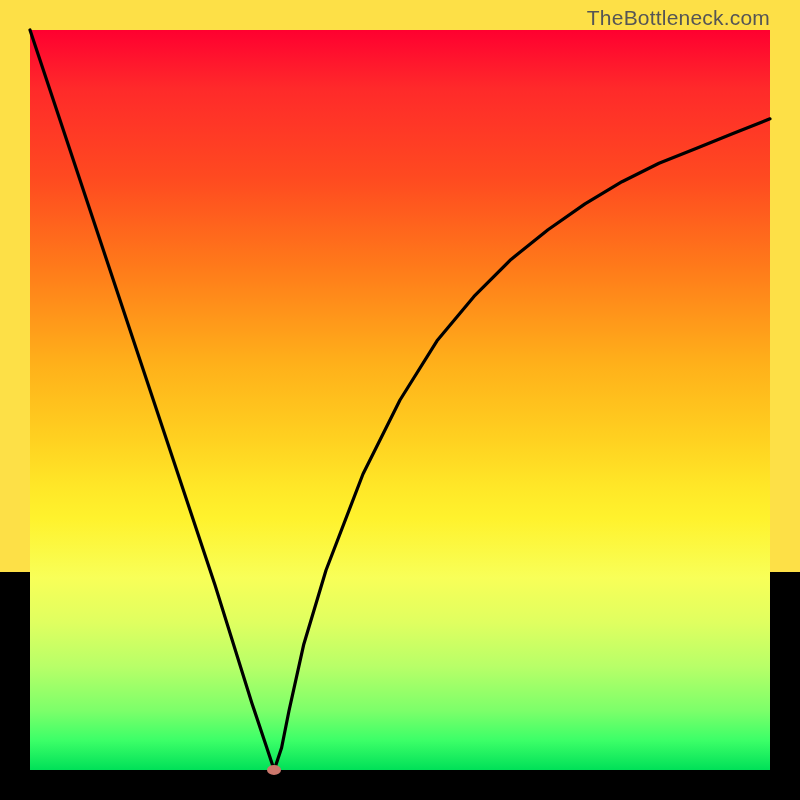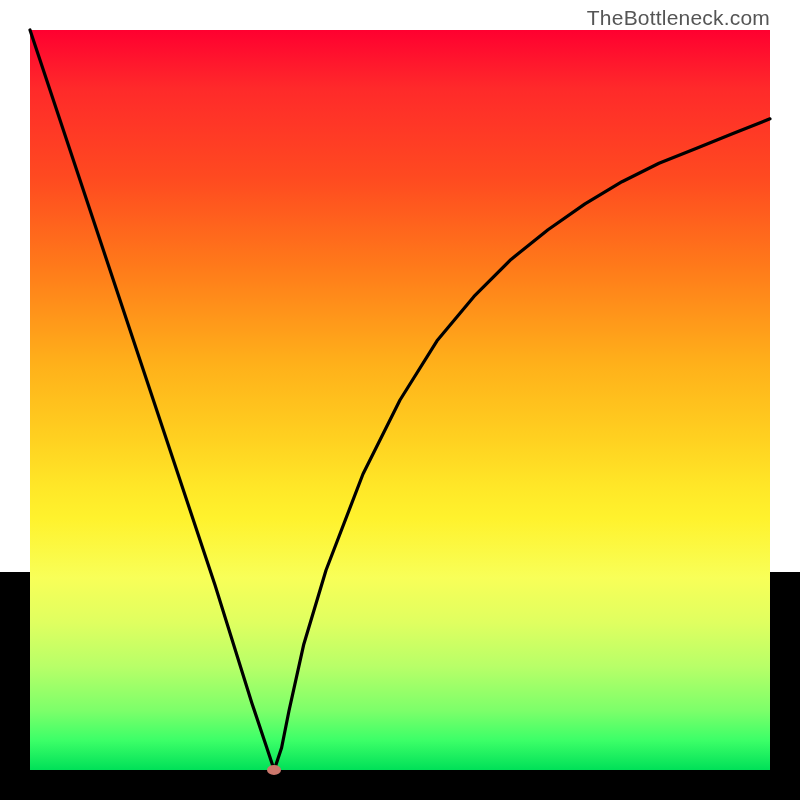--- a/index.html
+++ b/index.html
@@ -8,21 +8,21 @@
     width: 800px;
     height: 800px;
     overflow: hidden;
     background: #000;
     font-family: Arial, Helvetica, sans-serif;
   }
   .frame {
     position: relative;
     width: 800px;
     height: 572px;
-    background: #ffffff;
+    background: #fde047;
   }
   .plot-area {
     position: absolute;
     left: 30px;
     top: 30px;
     width: 740px;
     height: 740px;
     
     background: linear-gradient(
       to bottom,

